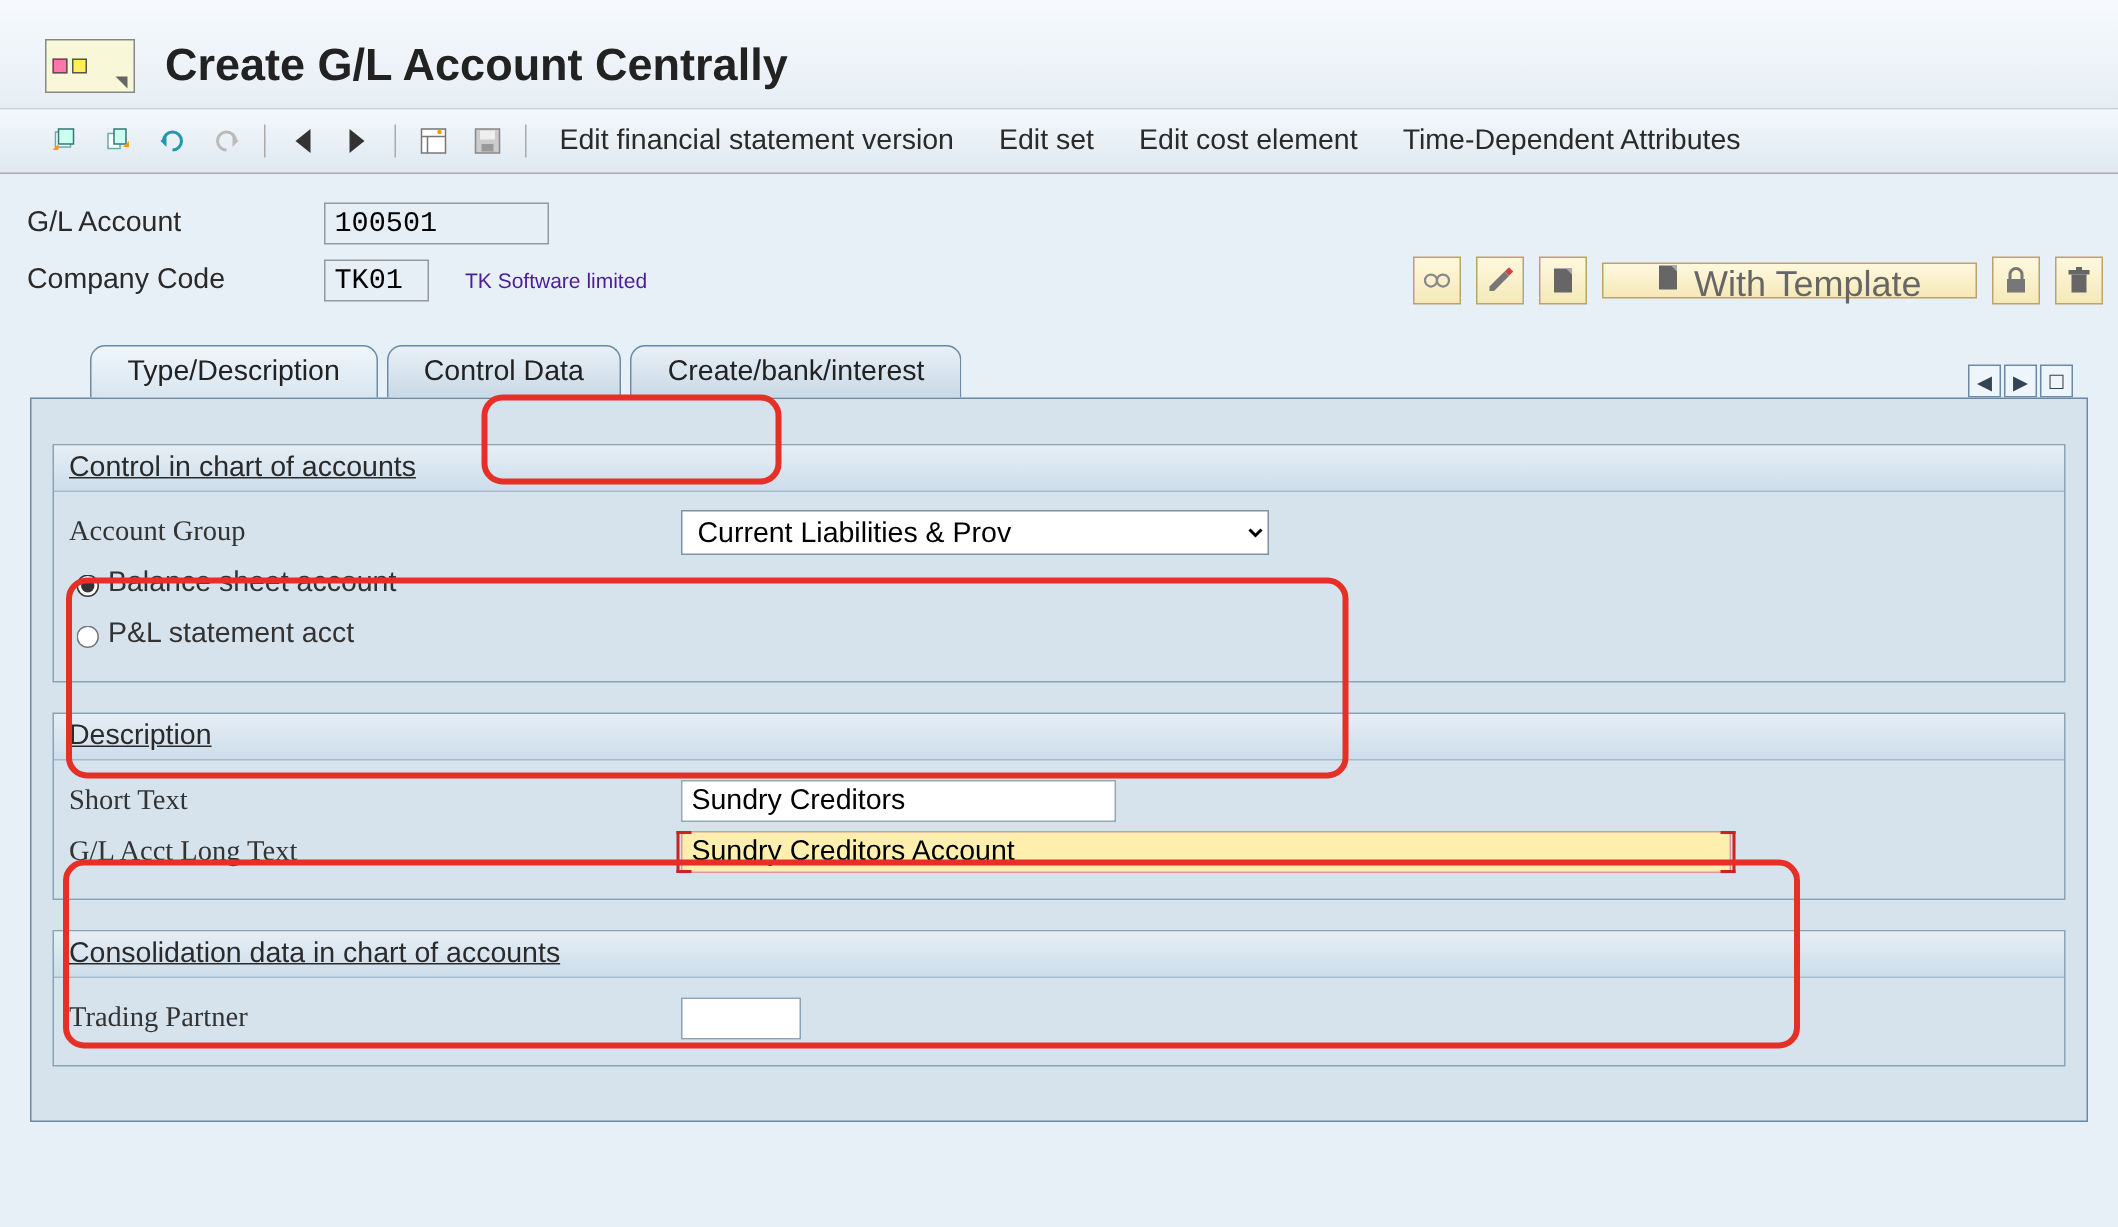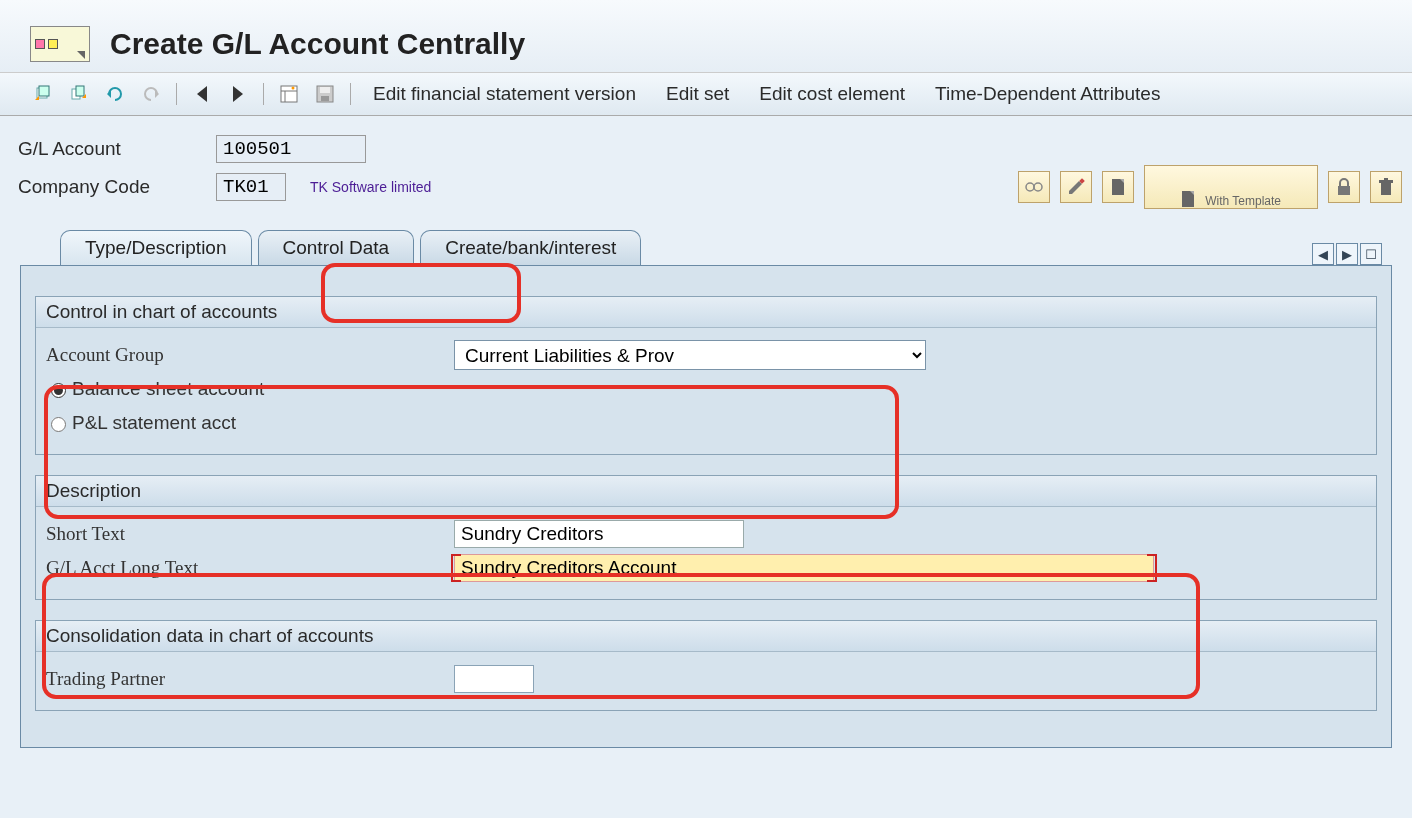--- a/index.html
+++ b/index.html
@@ -95,25 +95,25 @@
     font-size: 14px; color: #4c1d95; margin-left: 14px; margin-right: auto;
   }
   .sq-btn {
     width: 32px; height: 32px;
     border: 1px solid #bda26b;
     background: linear-gradient(#fff8df,#f5e9b8);
     display:inline-flex;align-items:center;justify-content:center;
     cursor:pointer;
   }
   .with-template-btn {
-    height: 44px; padding: 0 36px;
+    height: 24px; padding: 0 36px;
     border: 1px solid #bda26b;
     background: linear-gradient(#fff8df,#f5e9b8);
-    display:inline-flex;align-items:flex-end;justify-content:center;
-    cursor:pointer; gap:10px; color:#666;font-size:12px;
+    display:inline-flex;align-items:flex-start;justify-content:center;
+    cursor:pointer; gap:10px; color:#666;font-size:24px;
   }
   .tab-area {
     margin: 10px 0 0 60px;
     position: relative;
   }
   .tabs {
     display:flex; gap:6px; align-items:flex-end;
   }
   .tab {
     background: linear-gradient(#e9f0f6,#c9d9e6);
@@ -149,34 +149,35 @@
     background: #d6e3ed;
     margin: 0 4px 20px 4px;
     position: relative;
   }
   .group-title {
     background: linear-gradient(#e6eef5,#cdddea);
     border-bottom: 1px solid #a6bac9;
     padding: 4px 10px;
     font-size: 19px;
     color:#2a2a2a;
+    text-decoration:underline;
   }
   .group-body {
     padding: 10px 10px 14px 10px;
   }
   .grow {
     display:flex; align-items:center; height: 34px; gap: 8px;
   }
   .glabel {
     width: 400px;
     font-size: 19px;
     font-family: Liberation Serif, serif;
   }
   select.combo {
-    width: 472px; height: 30px;
+    width: 392px; height: 30px;
     border:1px solid #7a93a8; background:#fff; font-size:19px; padding:0 6px;
   }
   input.radio { width:15px; height:15px; margin-right:6px; accent-color:#333; }
   .radio-row { display:flex;align-items:center;height:34px;font-size:19px; }
   .short-text-input {
     border:1px solid #9aa;
     background:#fff;
     font-size:19px;
     height:28px;
     padding:0 6px;

